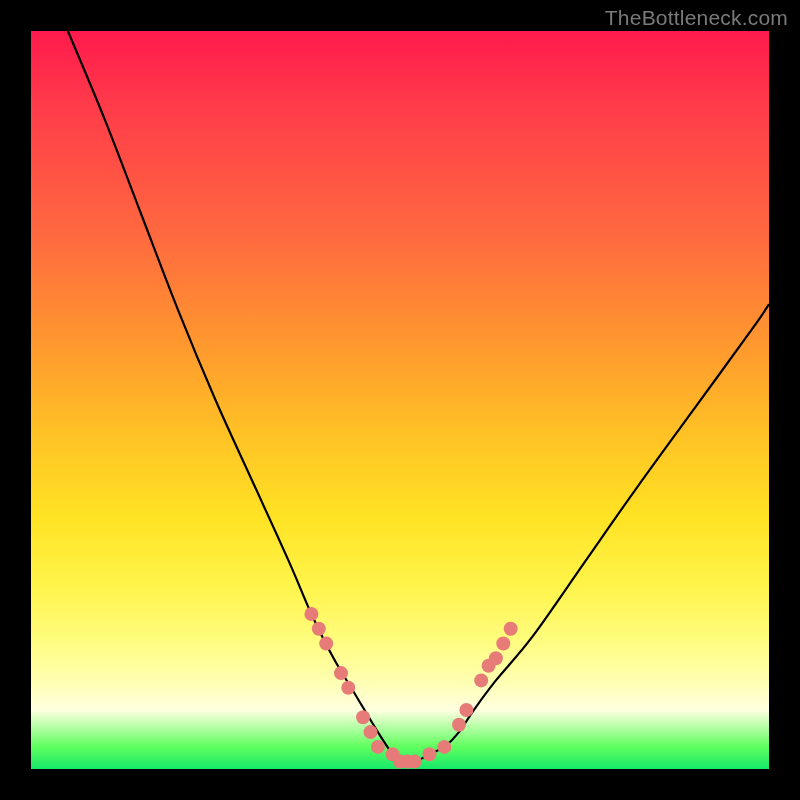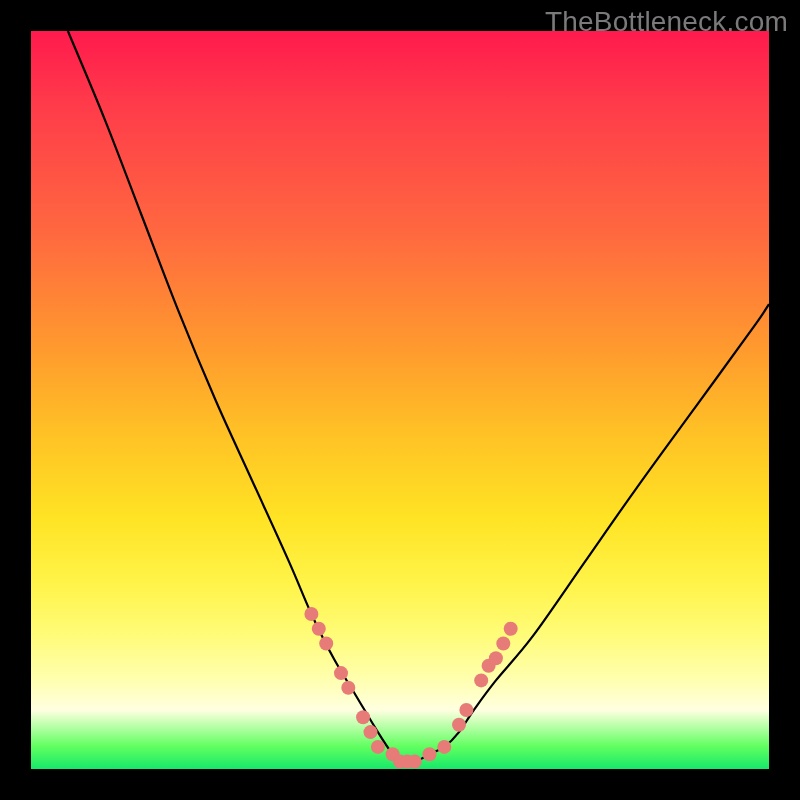--- a/index.html
+++ b/index.html
@@ -40,21 +40,21 @@
       #ffffe0 92%,
       #5fff5f 97%,
       #17e86a 100%
     );
   }
   .watermark {
     position: absolute;
     top: 6px;
     right: 12px;
     color: #7a7a7a;
-    font-size: 28px;
+    font-size: 21px;
     letter-spacing: 0.2px;
     font-weight: 400;
     user-select: none;
   }
   svg.curve {
     position: absolute;
     top: 0;
     left: 0;
     width: 738px;
     height: 738px;

